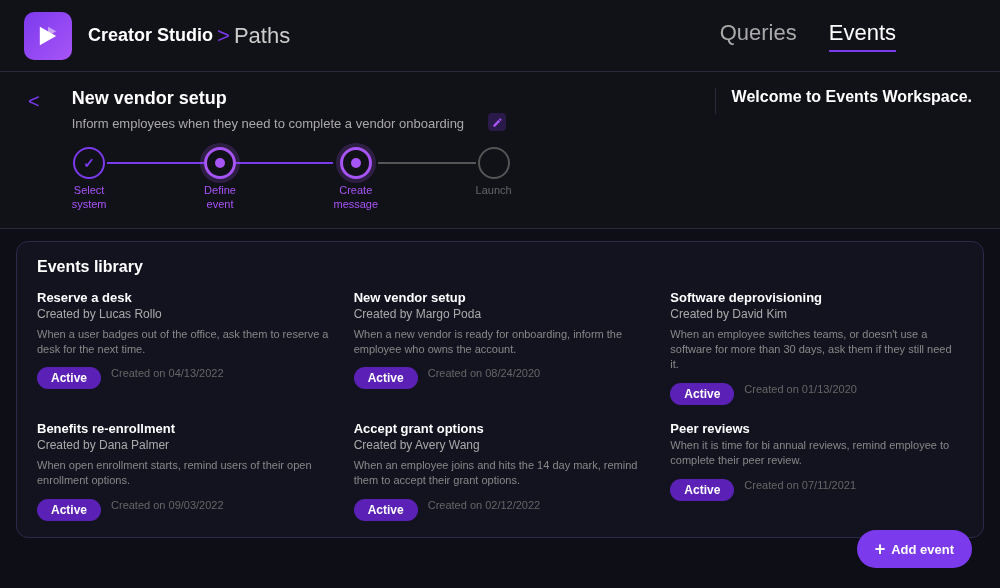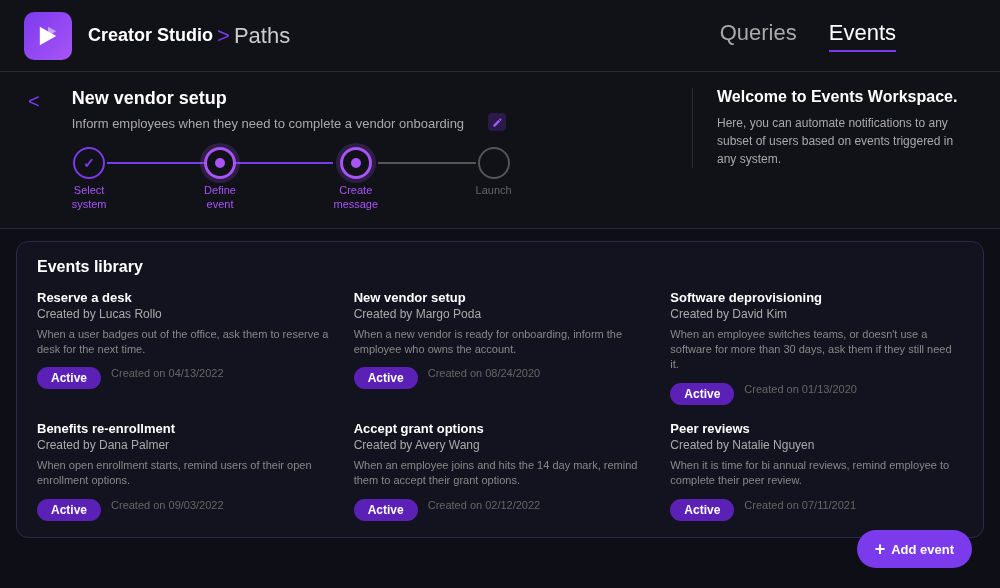--- a/index.html
+++ b/index.html
@@ -167,21 +167,21 @@
       flex: 1;
       height: 2px;
       background: #555;
       margin-top: 15px;
       min-width: 50px;
     }
     .step-connector.done { background: #7c3aed; }
 
     .workflow-right {
       max-width: 280px;
-      padding-left: 24px;
+      padding-left: 16px;
       border-left: 1px solid #2a2a3a;
     }
     .winfo-title {
       font-size: 16px;
       font-weight: 700;
       color: #fff;
       margin-bottom: 8px;
     }
     .winfo-text {
       font-size: 12px;
@@ -324,21 +324,20 @@
       <div class="step-connector"></div>
 
       <div class="step-item">
         <div class="step-circle inactive"></div>
         <div class="step-label inactive">Launch</div>
       </div>
     </div>
   </div>
   <div class="workflow-right">
     <div class="winfo-title">Welcome to Events Workspace.</div>
-    <div class="winfo-text">Here, you can automate notifications to any subset of users based on events triggered in any system.</div>
   </div>
 </div>
 
 <div class="events-area">
   <div class="events-title">Events library</div>
   <div class="events-grid">
 
   <div class="event-card">
     <div class="event-card-title">Reserve a desk</div>
     <div class="event-card-creator">Created by Lucas Rollo</div>
@@ -379,21 +378,20 @@
     <div class="event-card-title">Accept grant options</div>
     <div class="event-card-creator">Created by Avery Wang</div>
     <div class="event-card-desc">When an employee joins and hits the 14 day mark, remind them to accept their grant options.</div>
     <div class="event-card-footer">
       <span class="active-badge">Active</span>
       <span class="created-date">Created on 02/12/2022</span>
     </div>
   </div>
       <div class="event-card">
     <div class="event-card-title">Peer reviews</div>
-    <div class="event-card-creator">Created by Natalie Nguyen</div>
     <div class="event-card-desc">When it is time for bi annual reviews, remind employee to complete their peer review.</div>
     <div class="event-card-footer">
       <span class="active-badge">Active</span>
       <span class="created-date">Created on 07/11/2021</span>
     </div>
   </div>
     </div>
 </div>
 
 <button class="add-event-btn">

